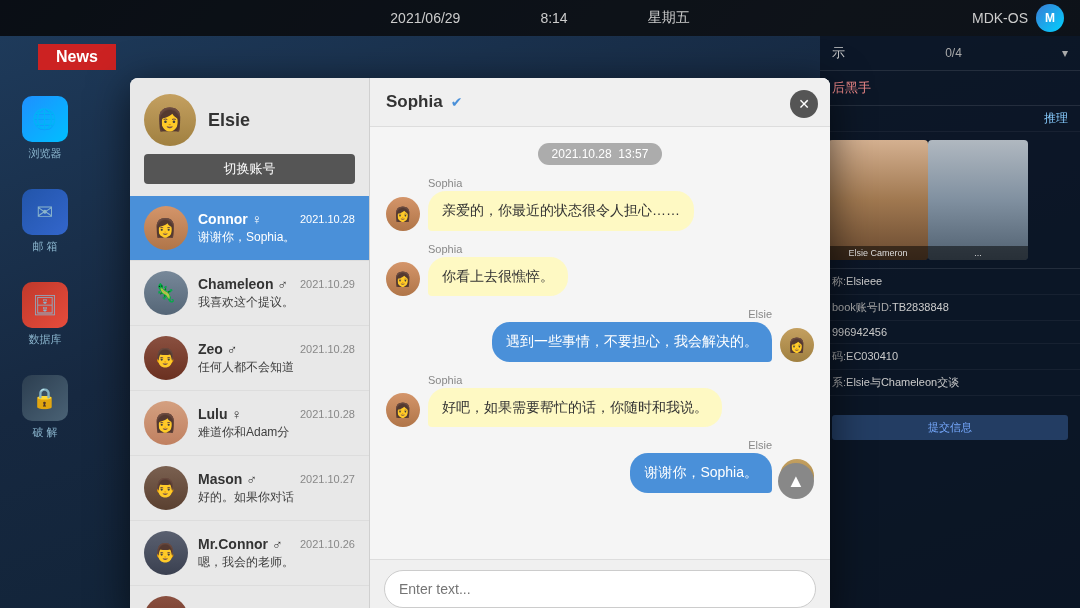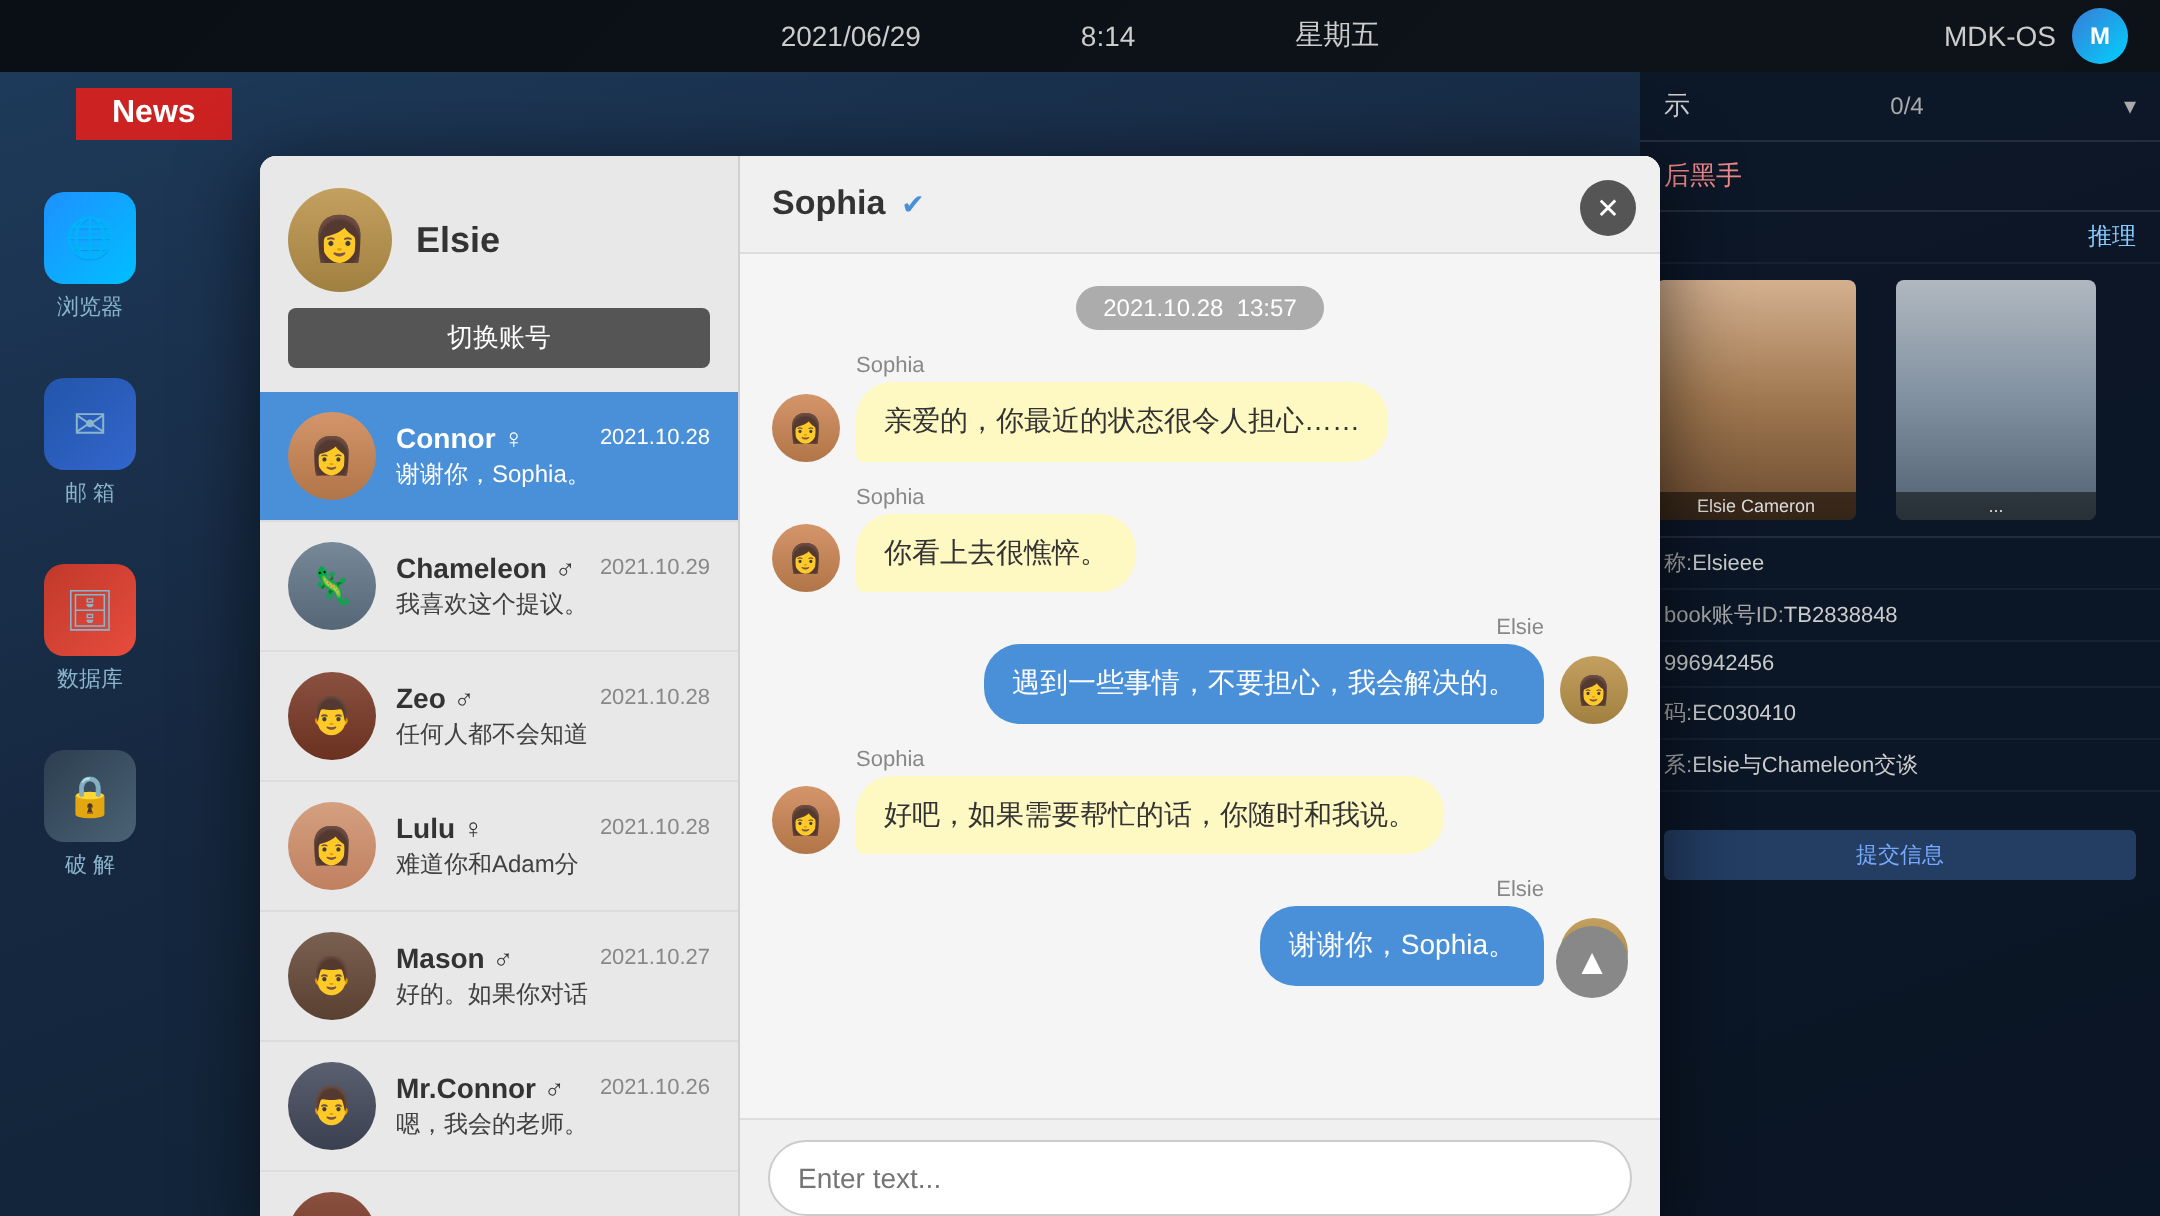--- a/index.html
+++ b/index.html
@@ -148,21 +148,21 @@
       font-size: 12px;
       padding: 4px 12px;
       border-bottom: 1px solid rgba(255,255,255,0.05);
       text-align: right;
     }
 
     
     .portraits-row {
       display: flex;
       padding: 8px 8px;
-      gap: 20px;
+      gap: 0;
       border-bottom: 1px solid rgba(255,255,255,0.1);
     }
     .portrait-box {
       width: 100px; height: 120px;
       background: linear-gradient(180deg, #5a7a6a, #3a5a4a);
       border-radius: 4px;
       overflow: hidden;
       position: relative;
       flex-shrink: 0;
     }

